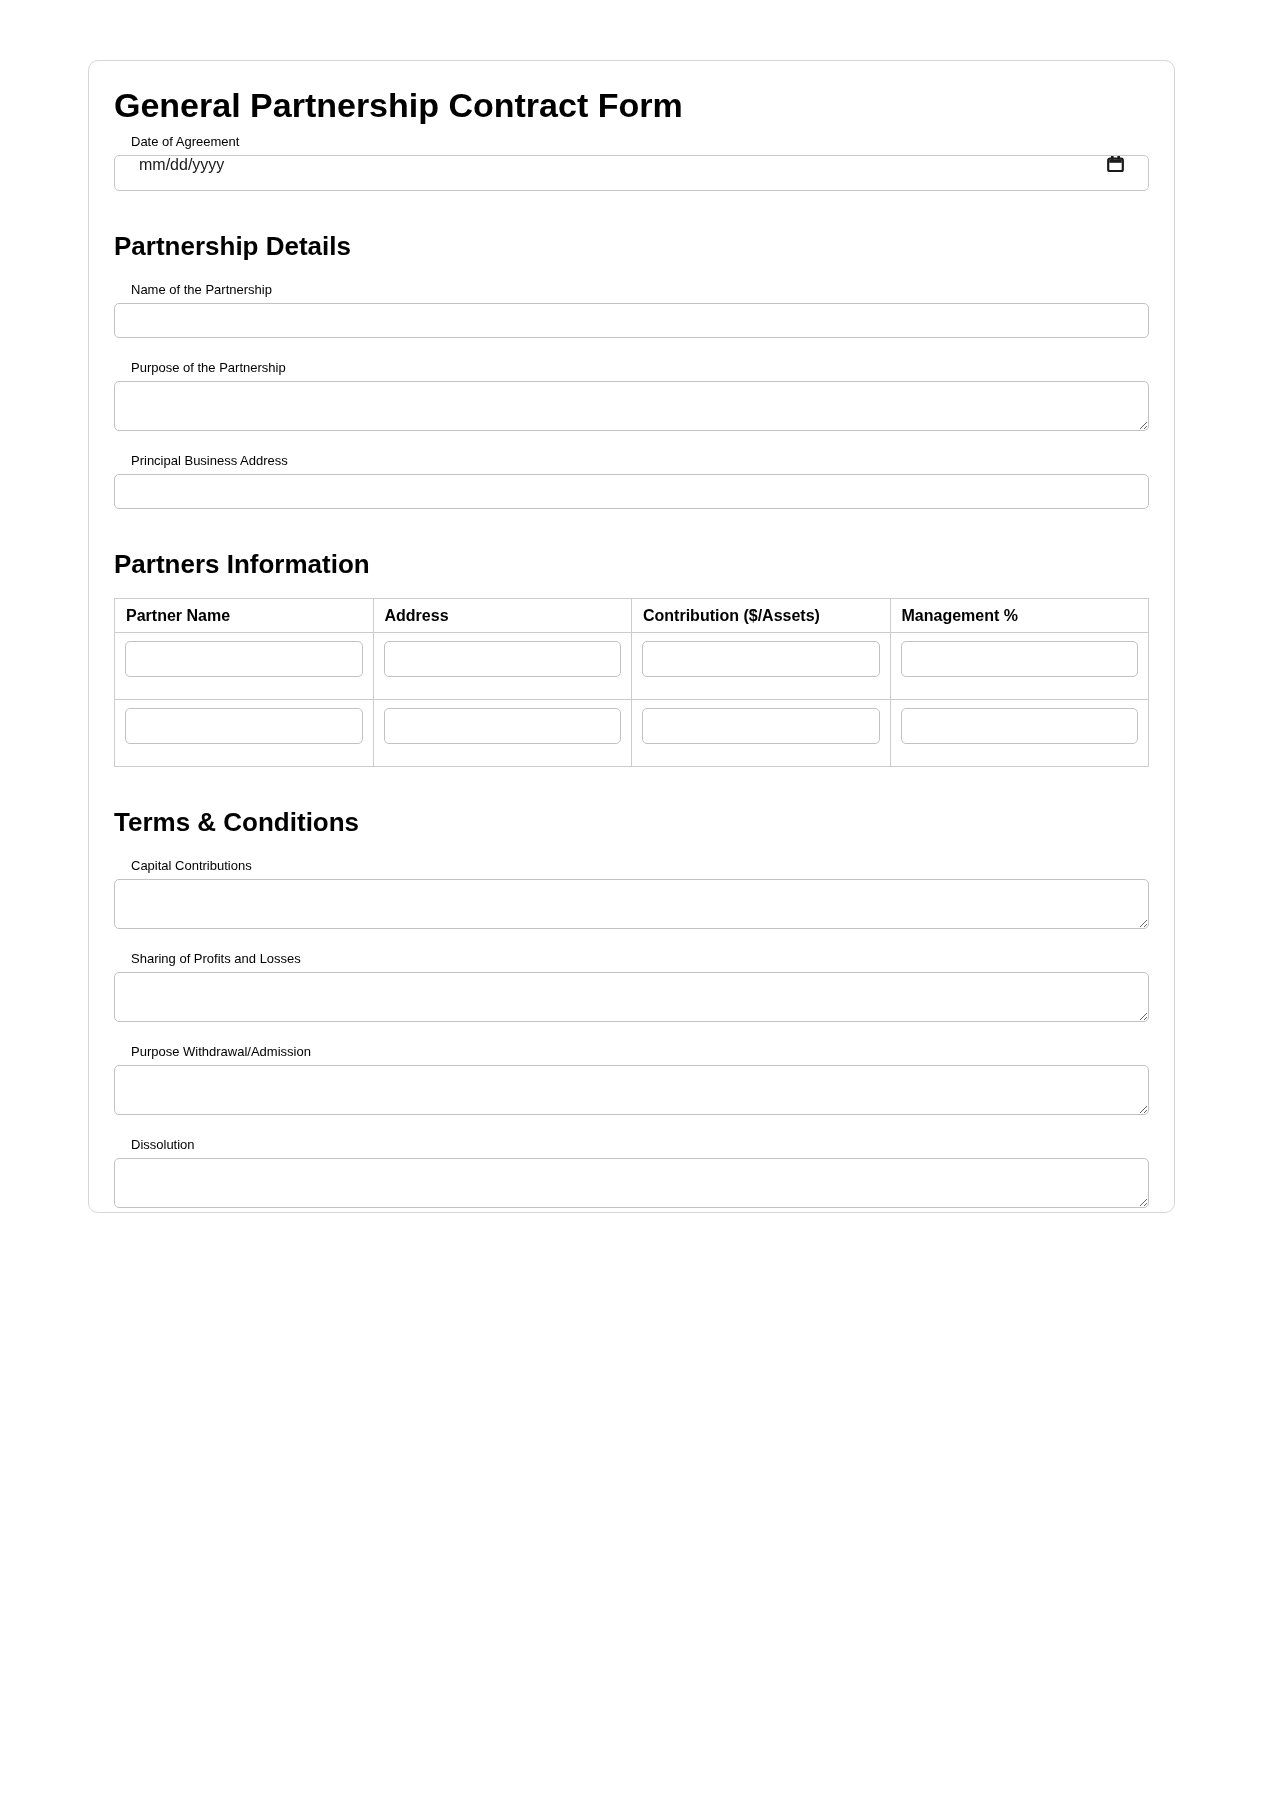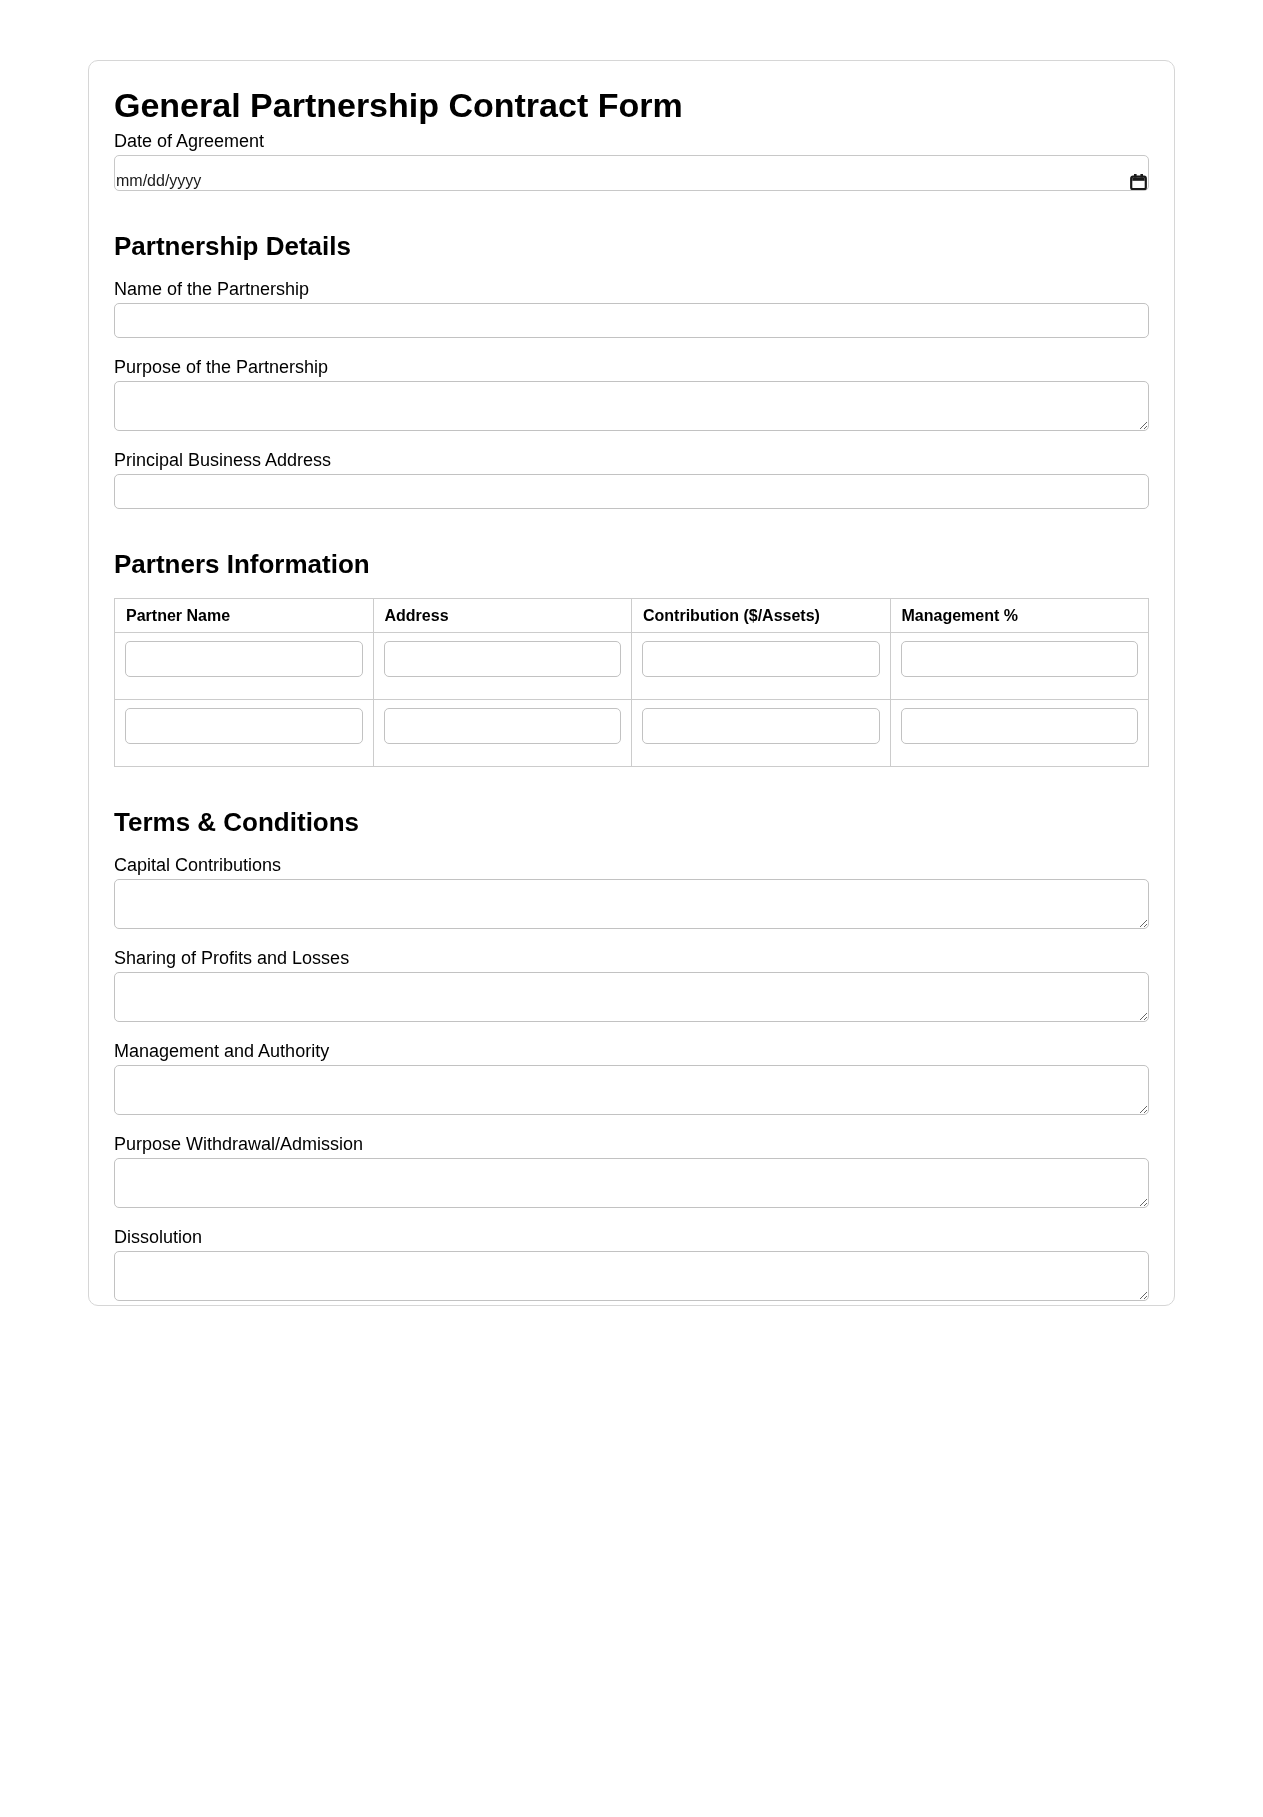--- a/index.html
+++ b/index.html
@@ -33,24 +33,25 @@
   h2.section-heading {
     margin: 40px 0 18px 0;
     font-size: 26px;
     font-weight: bold;
     line-height: 1.2;
     color: #000000;
   }
   .field { margin: 0 0 20px 0; }
   .field-label {
     display: block;
-    font-size: 18px;
+    font-size: 13px;
     line-height: 19px;
     margin-bottom: 4px;
     color: #000000;
+    margin-left: 17px;
   }
   .text-input {
     box-sizing: border-box;
     display: block;
     width: 100%;
     height: 35px;
     border: 1px solid #c2c2c2;
     border-radius: 5px;
     background: #ffffff;
     font-family: "Liberation Sans", sans-serif;
@@ -70,28 +71,28 @@
     font-family: "Liberation Sans", sans-serif;
     font-size: 16px;
     color: #1a1a1a;
     padding: 6px 11px;
     resize: vertical;
     outline: none;
   }
   .date-input {
     box-sizing: border-box;
     display: flex;
-    align-items: flex-end;
+    align-items: flex-start;
     justify-content: space-between;
     width: 100%;
     height: 36px;
     border: 1px solid #c8c8c8;
     border-radius: 5px;
     background: #ffffff;
-    padding: 0 1px;
+    padding: 0 24px;
     cursor: default;
   }
   .date-input .date-text {
     font-size: 16px;
     color: #1a1a1a;
   }
   .date-input .cal-icon {
     width: 17px;
     height: 16px;
     display: block;
@@ -207,24 +208,20 @@
   <div class="field">
     <label class="field-label">Capital Contributions</label>
     <textarea class="text-area" style=""></textarea>
   </div>
 
   <div class="field">
     <label class="field-label">Sharing of Profits and Losses</label>
     <textarea class="text-area" style=""></textarea>
   </div>
 
-  <div class="field">
-    <label class="field-label">Management and Authority</label>
-    <textarea class="text-area" style=""></textarea>
-  </div>
 
   <div class="field">
     <label class="field-label">Purpose Withdrawal/Admission</label>
     <textarea class="text-area" style=""></textarea>
   </div>
 
   <div class="field" style="margin-bottom:0;">
     <label class="field-label">Dissolution</label>
     <textarea class="text-area" style=""></textarea>
   </div>

